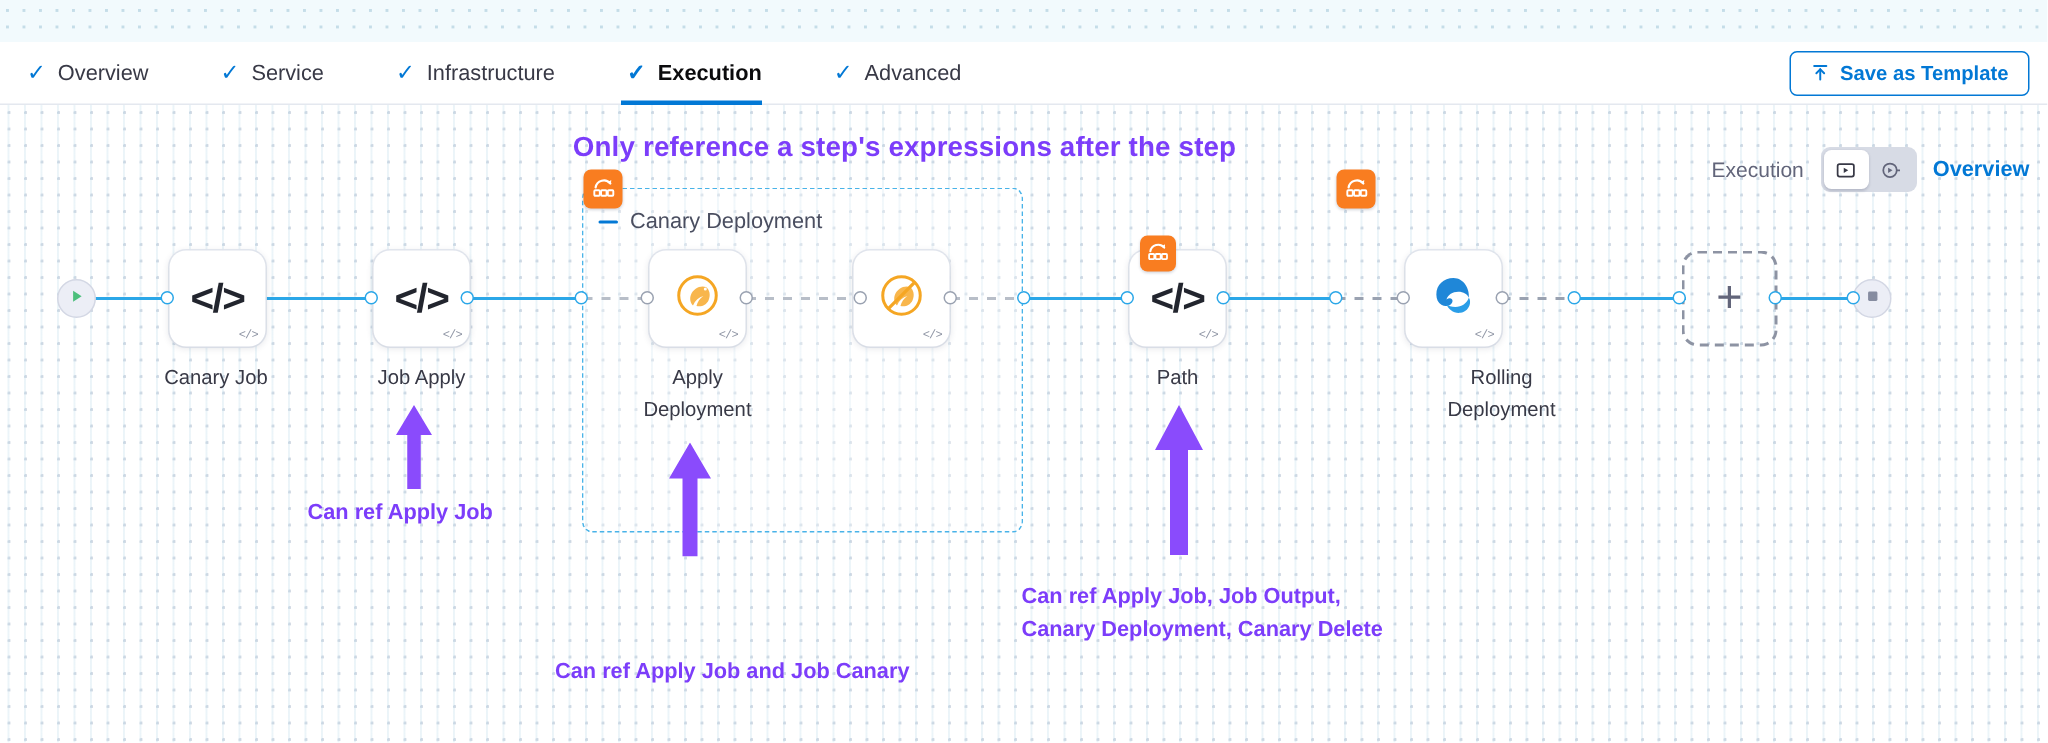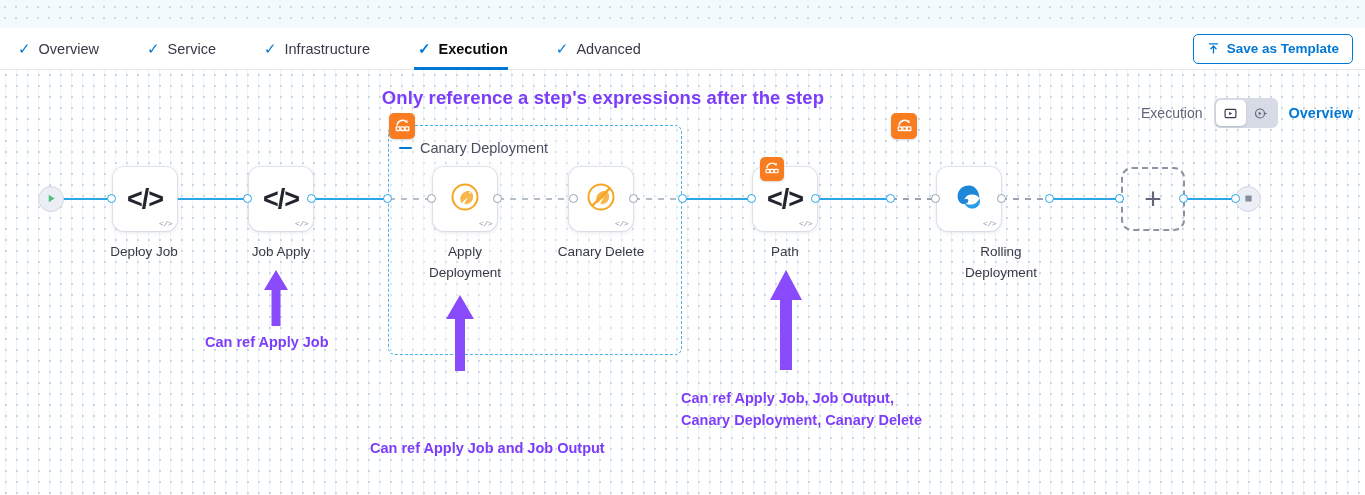--- a/index.html
+++ b/index.html
@@ -289,21 +289,21 @@
           <svg width="11" height="11" viewBox="0 0 12 12">
               <rect x="2.6" y="2.6" width="6.8" height="6.8" rx="1" fill="#868ca0"></rect>
             </svg>
         </span>
       </div>
 
       <div class="node" style="left:113px; top:97px;">
         <span class="code">&lt;/&gt;</span>
         <span class="badge">&lt;/&gt;</span>
       </div>
-      <div class="node-label" style="left:78px; top:172px;">Deploy Job</div>
+      <div class="node-label" style="left:78px; top:172px;">Canary Job</div>
 
       <div class="node" style="left:249px; top:97px;">
         <span class="code">&lt;/&gt;</span>
         <span class="badge">&lt;/&gt;</span>
       </div>
       <div class="node-label" style="left:215px; top:172px;">Job Apply</div>
 
       <div class="node" style="left:433px; top:97px;">
         <span>
           <svg width="34" height="34" viewBox="0 0 34 34" fill="none">
@@ -320,21 +320,20 @@
       <div class="node" style="left:569px; top:97px;">
         <span>
           <svg width="34" height="34" viewBox="0 0 34 34" fill="none">
             <circle cx="17" cy="17" r="12.5" stroke="#f5a623" stroke-width="2"></circle>
             <path d="M22.6 11.3c-3.9-1.3-8.3 1.1-9.9 5-1.1 2.8-.5 5.6 1.3 7.3 1.4-3.3 4-5.3 6.9-6.2-2.3 1.7-3.9 3.8-4.6 6.6 3.3.9 6.6-.7 8.1-3.9 1.6-3.4.6-7.2-1.8-8.8z" fill="#f8b64c"></path>
             <path d="M8.6 25.4L25.4 8.6" stroke="#f5a623" stroke-width="2.2" stroke-linecap="round"></path>
           </svg>
         </span>
         <span class="badge">&lt;/&gt;</span>
       </div>
-      <div class="node-label" style="left:535px; top:172px;">Canary Delete</div>
 
       <div class="node" style="left:753px; top:97px;">
         <span class="code">&lt;/&gt;</span>
         <span class="badge">&lt;/&gt;</span>
       </div>
       <div class="group-icon" style="left:760px; top:87px; width:24px; height:24px;">
         <svg width="16" height="16" viewBox="0 0 20 20" fill="none">
           <path d="M3.6 8.2a6.6 6.6 0 0 1 11.6-3.1" stroke="#ffffff" stroke-width="1.7" stroke-linecap="round"></path>
           <path d="M15.9 2.3l-.3 3.1-2.9-1z" fill="#ffffff"></path>
           <rect x="2.6" y="10.4" width="4.3" height="4.3" rx="0.7" stroke="#ffffff" stroke-width="1.5"></rect>
@@ -384,21 +383,21 @@
           <path d="M14 0 L26 20 L18.5 20 L18.5 56 L9.5 56 L9.5 20 L2 20 Z" fill="#8a4bfc"></path>
         </svg>
       </div>
       <div class="anno" style="left:205px; top:262px;">Can ref Apply Job</div>
 
       <div class="arrow" style="left:444px; top:225px;">
         <svg width="32" height="76" viewBox="0 0 32 76">
           <path d="M16 0 L30 24 L21 24 L21 76 L11 76 L11 24 L2 24 Z" fill="#8a4bfc"></path>
         </svg>
       </div>
-      <div class="anno" style="left:370px; top:368px;">Can ref Apply Job and Job Output</div>
+      <div class="anno" style="left:370px; top:368px;">Can ref Apply Job and Job Canary</div>
 
       <div class="arrow" style="left:768px; top:200px;">
         <svg width="36" height="100" viewBox="0 0 36 100">
           <path d="M18 0 L34 30 L24 30 L24 100 L12 100 L12 30 L2 30 Z" fill="#8a4bfc"></path>
         </svg>
       </div>
       <div class="anno" style="left:681px; top:318px;">Can ref Apply Job, Job Output,
 Canary Deployment, Canary Delete</div>
 
     </div>

